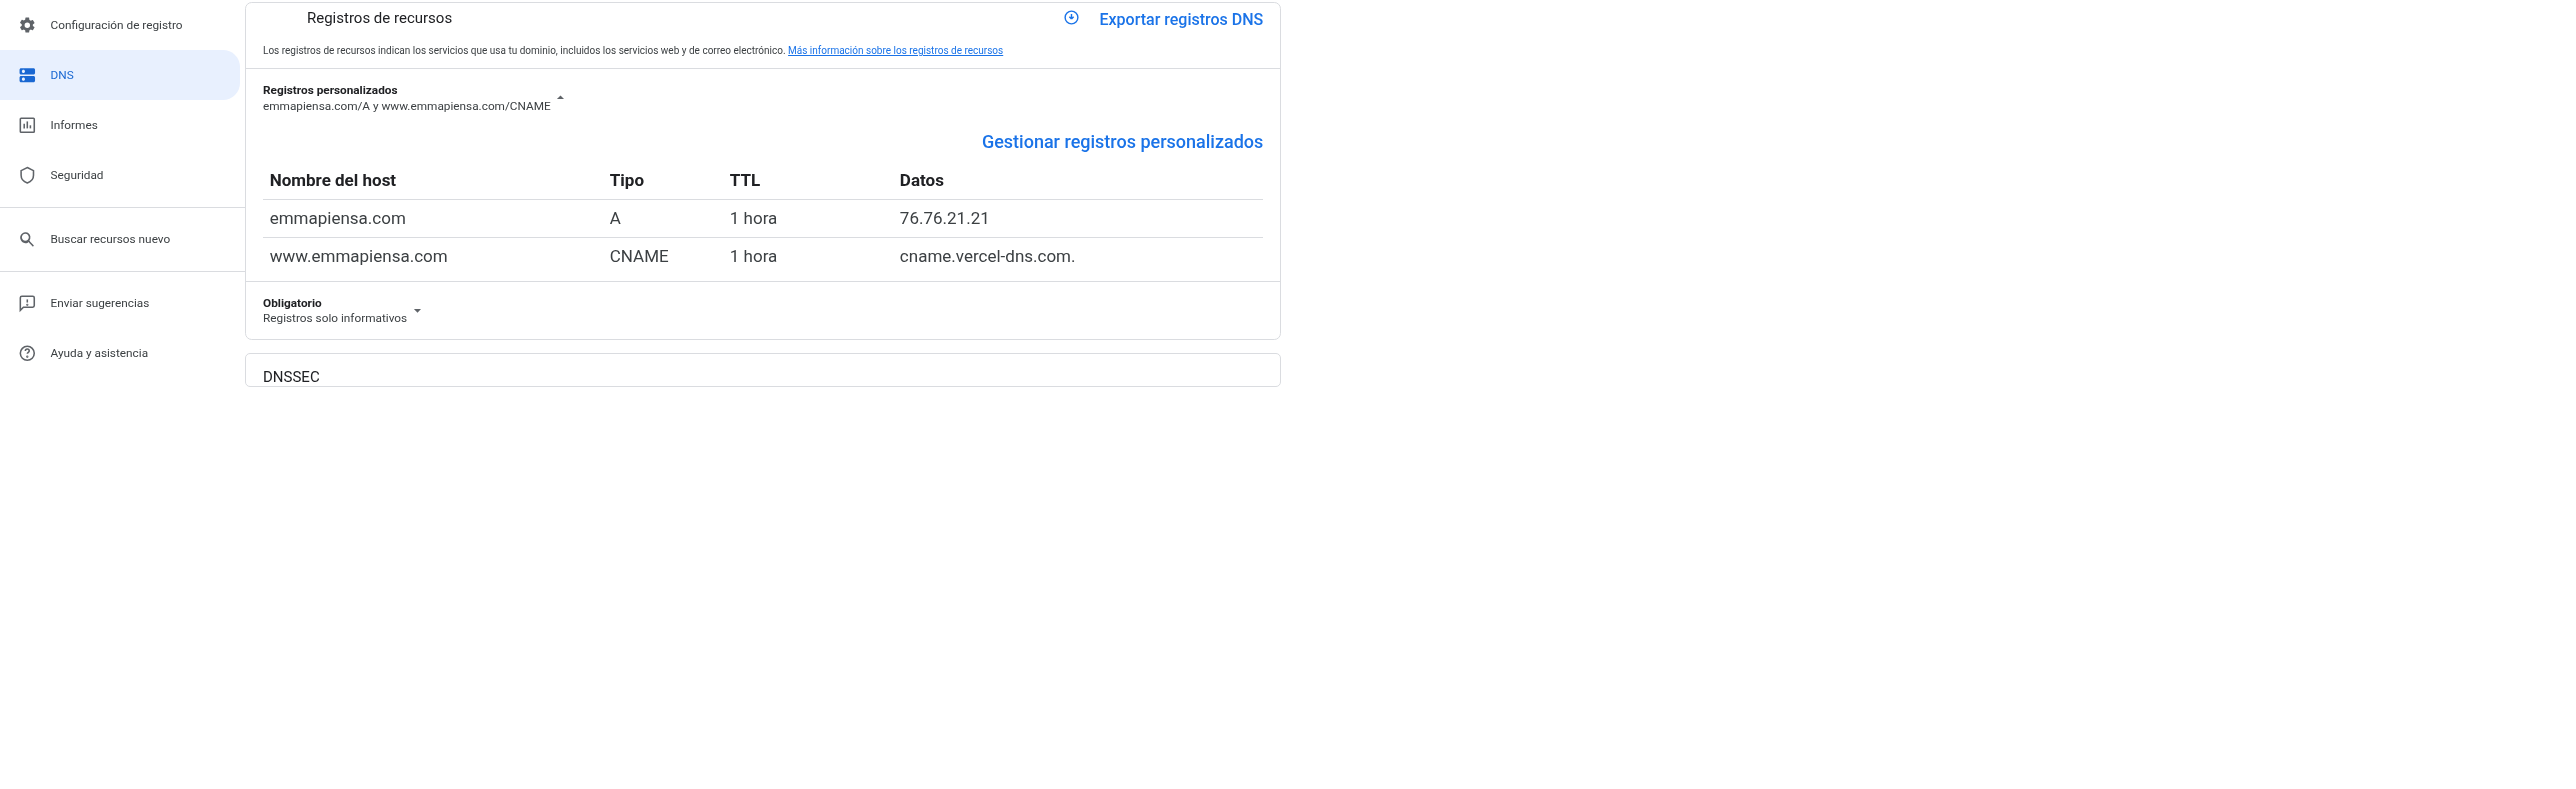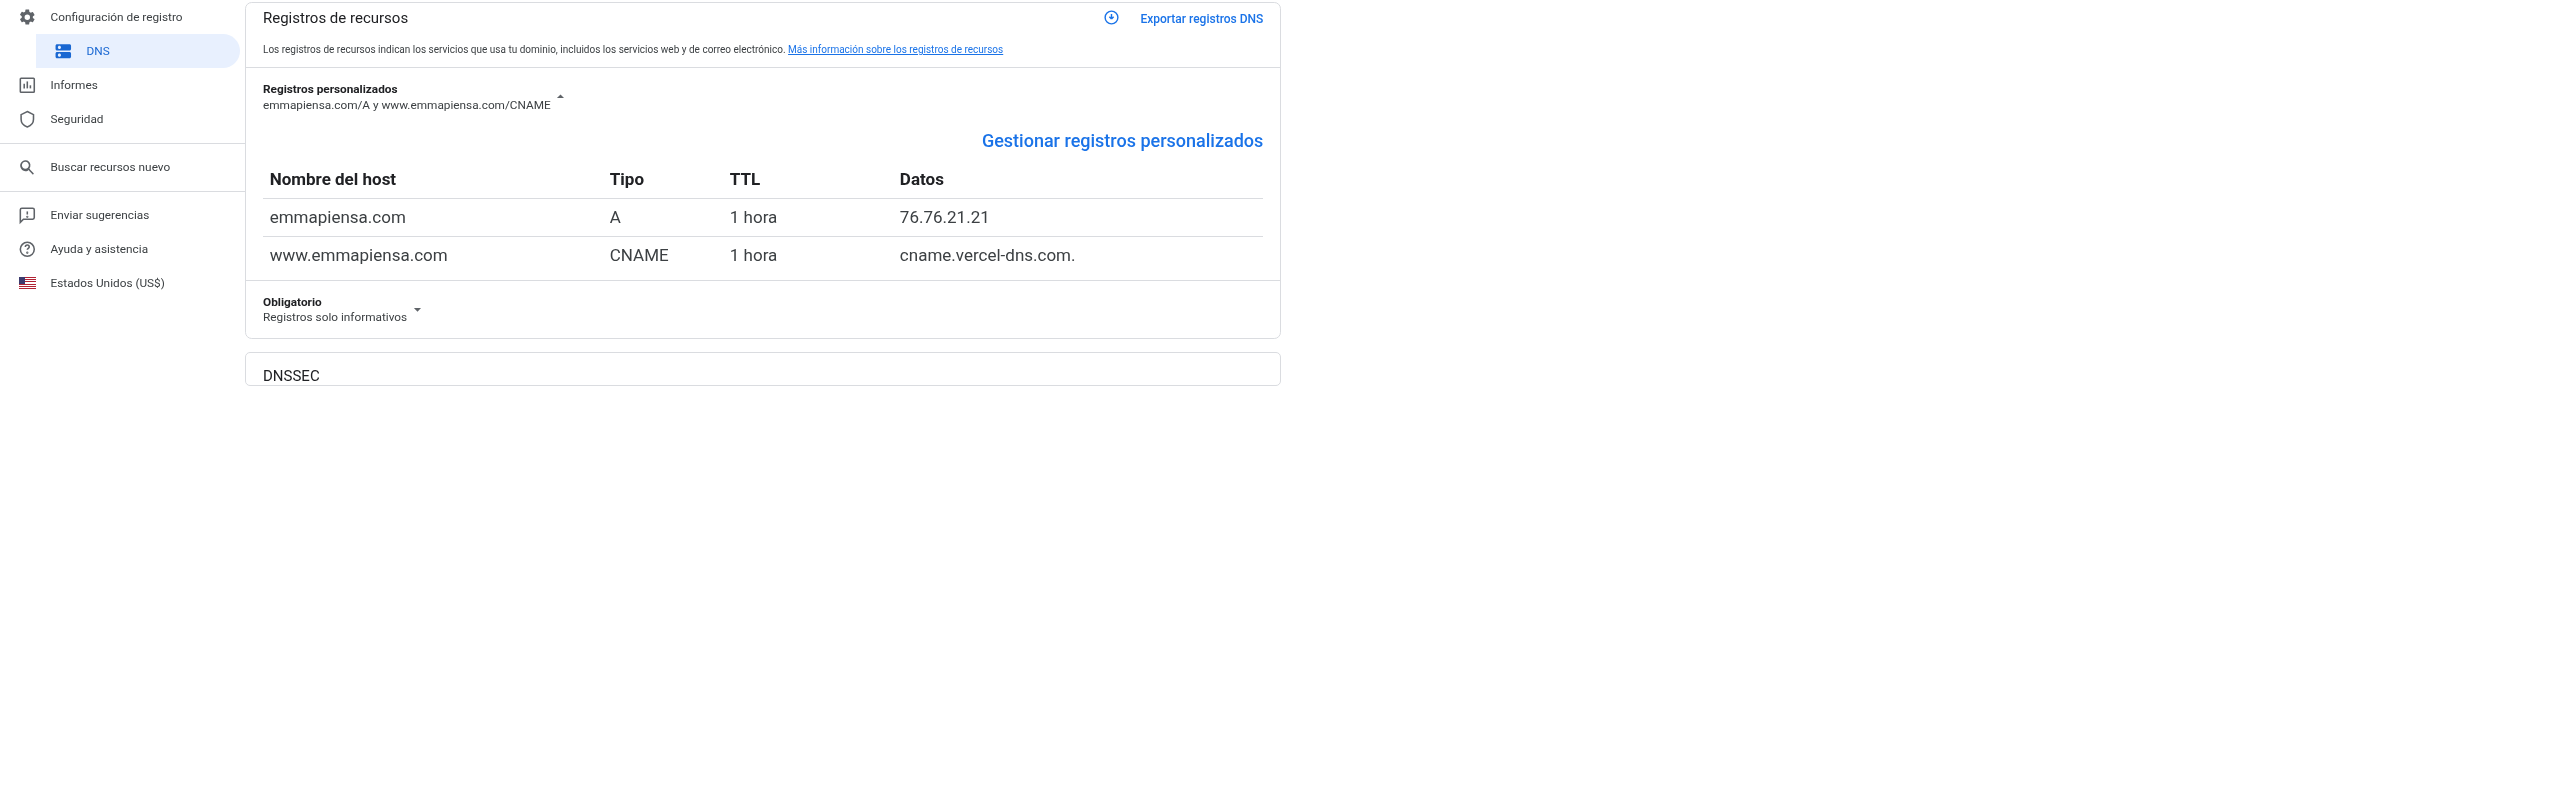--- a/index.html
+++ b/index.html
@@ -14,32 +14,31 @@
   overflow: hidden;
 }
 .sidebar {
   width: 245px;
   flex-shrink: 0;
   padding-top: 0;
 }
 .sidebar-item {
   display: flex;
   align-items: center;
-  height: 34px;
+  height: 50px;
   padding: 0 13.5px 0 17px;
   cursor: pointer;
   border-radius: 0 17px 17px 0;
   margin-right: 5px;
   font-size: 11.8px;
   color: #3c4043;
 }
 .sidebar-item.active {
   background: #e8f0fe;
   color: #1967d2;
-  margin-left: 36px;
 }
 .sidebar-item .icon {
   width: 20px;
   height: 20px;
   margin-right: 13.5px;
   display: flex;
   align-items: center;
   justify-content: center;
   color: #5f6368;
   flex-shrink: 0;
@@ -78,27 +77,28 @@
 .card-header {
   display: flex;
   justify-content: space-between;
   align-items: flex-start;
   padding: 6.7px 17px 0 17px;
 }
 .card-title {
   font-size: 15px;
   font-weight: 400;
   color: #202124;
+  margin-left: 44px;
 }
 .export-link {
   display: flex;
   align-items: center;
   color: #1a73e8;
   font-weight: 500;
-  font-size: 12px;
+  font-size: 16px;
   cursor: pointer;
   gap: 20px;
 }
 .card-desc {
   padding: 13.5px 17px 10px 17px;
   font-size: 10px;
   color: #3c4043;
   line-height: 1.45;
 }
 .card-desc a {

